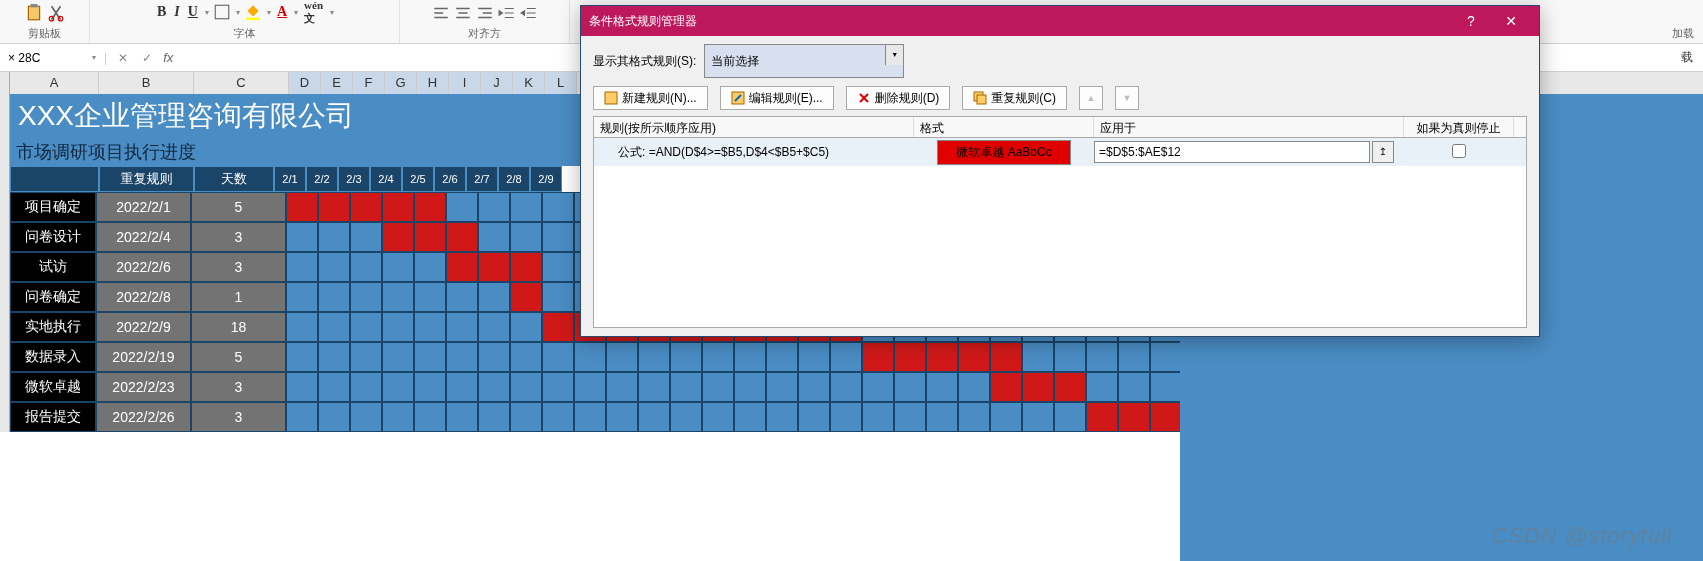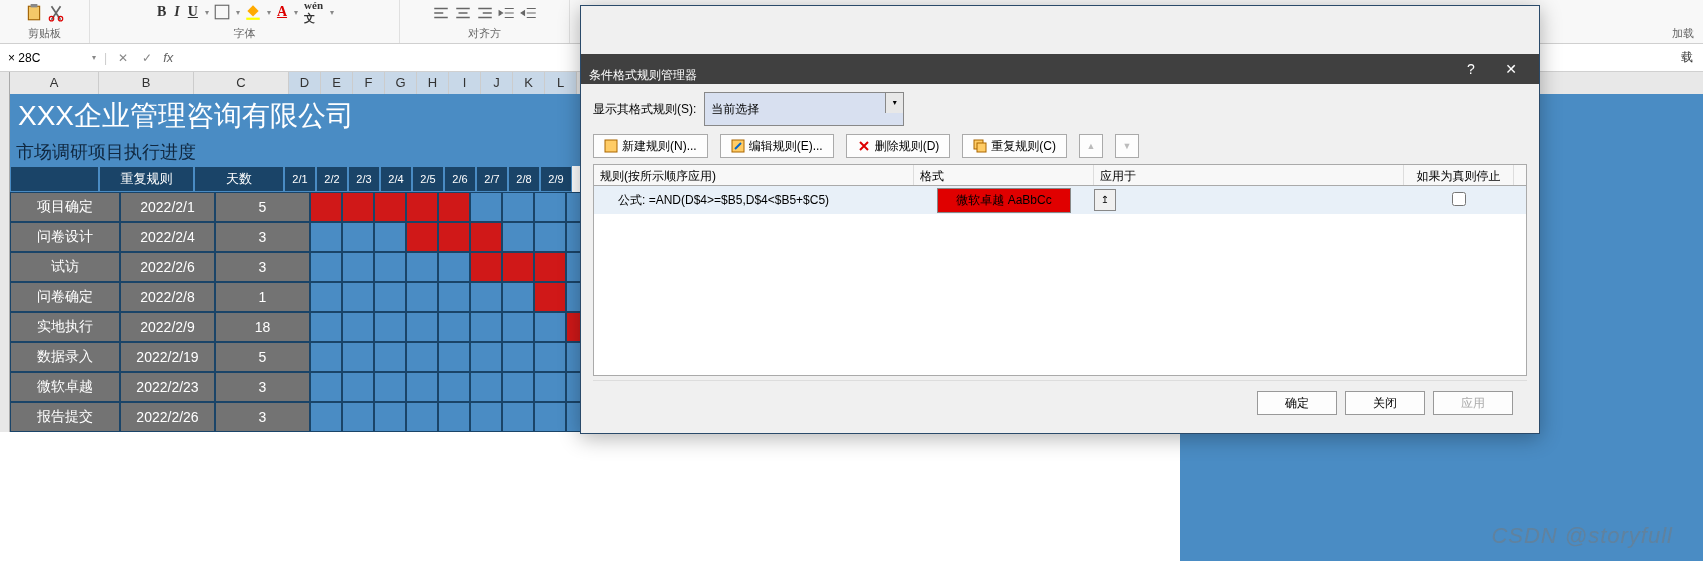--- a/index.html
+++ b/index.html
@@ -33,35 +33,35 @@
     .sheet { position: relative; }
     .row { display: flex; }
     .title-row { height: 44px; background: #4a8cc4; color: #fff; }
     .title-cell { width: 1180px; display: flex; align-items: center; padding-left: 8px; font-size: 28px; font-weight: 300; }
     .subtitle-row { height: 28px; background: #4a8cc4; }
     .subtitle-cell { width: 1180px; display: flex; align-items: center; padding-left: 6px; font-size: 18px; color: #102840; }
     
     .header-row { height: 26px; }
     .headcell { background: #1a4468; color: #fff; border: 1px solid #4a8cc4; display: flex; align-items: center; justify-content: center; font-size: 13px; }
     .headcell.day { font-size: 11px; }
-    .ca { width: 89px; } .cb { width: 95px; } .cc { width: 90px; }
+    .ca { width: 89px; } .cb { width: 95px; } .cc { width: 80px; }
     .cd { width: 32px; }
     
     .data-row { height: 30px; }
     .datacell { border: 1px solid #1a4468; display: flex; align-items: center; justify-content: center; font-size: 14px; }
-    .datacell.label { background: #737373; color: #fff; width: 110px; }
+    .datacell.label { background: #000000; color: #fff; width: 86px; }
     .datacell.val { background: #737373; color: #fff; width: 95px; }
     .gcell { width: 32px; height: 30px; background: #4a8cc4; border: 1px solid #1a4468; }
     .gcell.on { background: #d01818; }
     
     .sheet-remainder { background: #4a8cc4; position: absolute; left: 1180px; top: 0; width: 523px; height: 560px; }
     
     
     .dialog { position: absolute; left: 580px; top: 5px; width: 960px; background: #f0f0f0; border: 1px solid #2a4a6a; box-shadow: 0 4px 20px rgba(0,0,0,0.3); z-index: 100; }
-    .dialog-title { background: #404040; color: #fff; height: 30px; display: flex; align-items: flex-end; padding: 0 8px; font-size: 12px; margin-top: 48px; }
+    .dialog-title { background: #be185d; color: #fff; height: 30px; display: flex; align-items: center; padding: 0 8px; font-size: 12px; }
     .dialog-title-text { flex: 1; }
     .dialog-title-btn { width: 40px; height: 30px; display: flex; align-items: center; justify-content: center; color: #fff; cursor: pointer; font-size: 14px; }
     
     .dialog-body { padding: 8px 12px; }
     .dlg-row1 { display: flex; align-items: center; gap: 8px; margin-bottom: 8px; }
     .dlg-label { font-size: 12px; }
     .dlg-select { width: 200px; height: 34px; border: 1px solid #888; background: #d8e0f0; display: flex; align-items: center; padding: 0 6px; font-size: 12px; position: relative; }
     .dlg-select-dd { position: absolute; right: 0; top: 0; width: 18px; height: 20px; border-left: 1px solid #888; background: #e8e8e8; text-align: center; line-height: 20px; font-size: 8px; }
     
     .dlg-toolbar { display: flex; gap: 12px; align-items: center; margin-bottom: 6px; }
@@ -534,26 +534,22 @@
       <div class="rh-cell rh3">应用于</div>
       <div class="rh-cell rh4">如果为真则停止</div>
     </div>
     <div class="rule-list">
       <div class="rule-row">
         <div class="rr1">公式: =AND(D$4&gt;=$B5,D$4&lt;$B5+$C5)</div>
         <div class="rr2">
             <span class="fmt-preview">微软卓越  AaBbCc</span>
           </div>
         <div class="rr3">
+          <input value="=$D$5:$AE$12" style="">
           <span class="range-btn">↥</span>
         </div>
         <div class="rr4"><input type="checkbox" style=""></div>
       </div>
     </div>
-    <div class="dialog-footer">
-      <button class="foot-btn">确定</button>
-      <button class="foot-btn">关闭</button>
-      <button class="foot-btn" disabled="">应用</button>
-    </div>
   </div>
 </div>
 
 <div class="watermark">CSDN @storyfull</div>
 
 </body></html>

